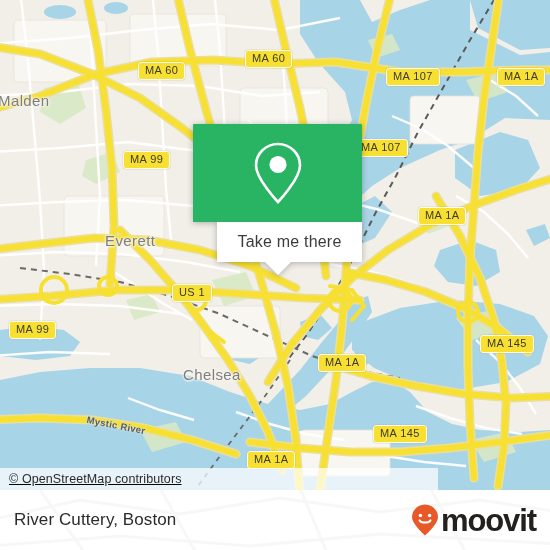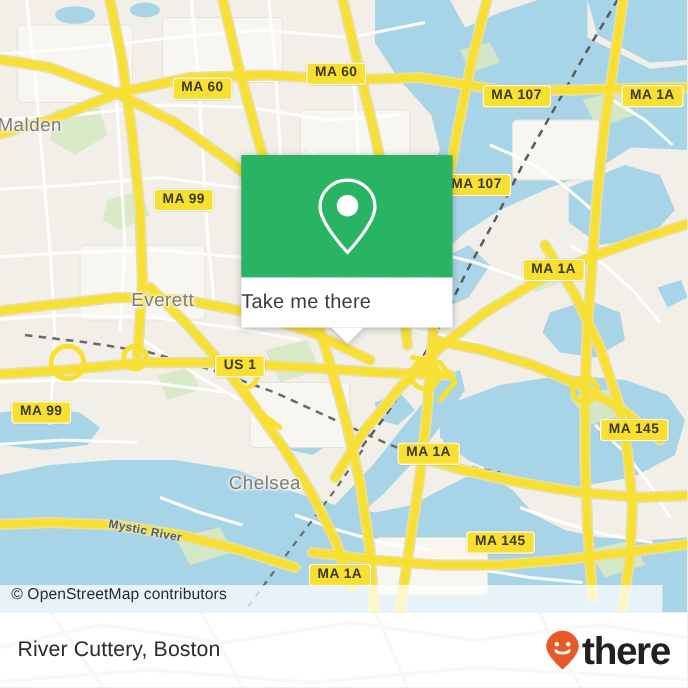--- a/index.html
+++ b/index.html
@@ -22,47 +22,47 @@
   }
   .river-label{
     position:absolute;color:#5c5c5c;font-size:9.5px;font-weight:bold;letter-spacing:.3px;
     white-space:nowrap;pointer-events:none;
     text-shadow:0 0 2px #cfe6f2,0 0 2px #cfe6f2;
   }
 
   
   .shield{
     position:absolute;background:#f7e032;border:1.6px solid #fdfaf0;border-radius:3px;
-    color:#3d3a2e;font-size:11px;font-weight:bold;letter-spacing:.4px;
+    color:#3d3a2e;font-size:11px;font-weight:normal;letter-spacing:.4px;
     padding:2px 6px 3px 6px;line-height:11px;white-space:nowrap;
     box-shadow:0 0 0 .5px rgba(160,150,60,.25);
   }
 
   
   #attrib{
-    position:absolute;left:0;bottom:0;width:530px;height:22px;
+    position:absolute;left:0;bottom:0;width:438px;height:22px;
     background:rgba(255,255,255,.72);
-    display:flex;
+    display:flex;align-items:center;text-decoration:underline;
   }
   #attrib span{
     color:#2a2a2a;font-size:12.5px;padding-left:9px;letter-spacing:.1px;
   }
 
   
   #callout{
     position:absolute;left:193px;top:124px;width:169px;
     filter:drop-shadow(0 1px 3px rgba(0,0,0,.28));
   }
   #callout-top{
     height:98px;background:#28b463;border-radius:1px 1px 0 0;
     display:flex;align-items:center;justify-content:center;
   }
   #callout-bottom{
     height:40px;background:#ffffff;
-    display:flex;align-items:center;justify-content:flex-start;
+    display:flex;align-items:center;justify-content:center;margin-left:24px;
   }
   #callout-label{
     color:#3c3c3c;font-size:16px;letter-spacing:.2px;
   }
   #callout-tail{
     position:absolute;left:50%;bottom:-13px;transform:translateX(-50%);
     width:0;height:0;border-left:13px solid transparent;border-right:13px solid transparent;
     border-top:13px solid #ffffff;
   }
 
@@ -237,21 +237,21 @@
           <circle cx="468" cy="312" r="10"></circle>
           <circle cx="108" cy="286" r="9"></circle>
           <path d="M330,286 L352,290 L364,306 L352,320"></path>
           <path d="M196,312 L208,330 L224,342"></path>
         </g>
       </g>
     </svg>
 
     <div class="city-label" style="left:-2px;top:92px;">Malden</div>
     <div class="city-label" style="left:65px;top:232px;padding-left:40px;">Everett</div>
-    <div class="city-label" style="left:183px;top:378px;">Chelsea</div>
+    <div class="city-label" style="left:183px;top:366px;">Chelsea</div>
 
     <div class="river-label" style="left:88px;top:414px;transform:rotate(11deg);transform-origin:left top;">Mystic River</div>
 
     <div class="shield" style="left:138px;top:62px;">MA 60</div>
     <div class="shield" style="left:245px;top:50px;">MA 60</div>
     <div class="shield" style="left:386px;top:68px;">MA 107</div>
     <div class="shield" style="left:497px;top:68px;">MA 1A</div>
     <div class="shield" style="left:123px;top:151px;">MA 99</div>
     <div class="shield" style="left:354px;top:139px;">MA 107</div>
     <div class="shield" style="left:418px;top:207px;">MA 1A</div>
@@ -292,17 +292,17 @@
       </g>
     </svg>
     <div id="footer-title">River Cuttery, Boston</div>
     <div id="brand">
       <svg width="30" height="34" viewBox="0 0 30 34">
         <path d="M15,1.5 C7.8,1.5 2,7.2 2,14.1 C2,21.6 15,32.5 15,32.5 C15,32.5 28,21.6 28,14.1 C28,7.2 22.2,1.5 15,1.5 Z" fill="#e8592a"></path>
         <circle cx="10.4" cy="12.4" r="1.75" fill="#ffffff"></circle>
         <circle cx="19.6" cy="12.4" r="1.75" fill="#ffffff"></circle>
         <path d="M9.6,17.4 C11.2,20.2 18.8,20.2 20.4,17.4" stroke="#ffffff" stroke-width="2.1" fill="none" stroke-linecap="round"></path>
       </svg>
-      <span id="brand-word">there</span>
+      <span id="brand-word">moovit</span>
     </div>
   </div>
 
 </div>
 
 </body></html>

